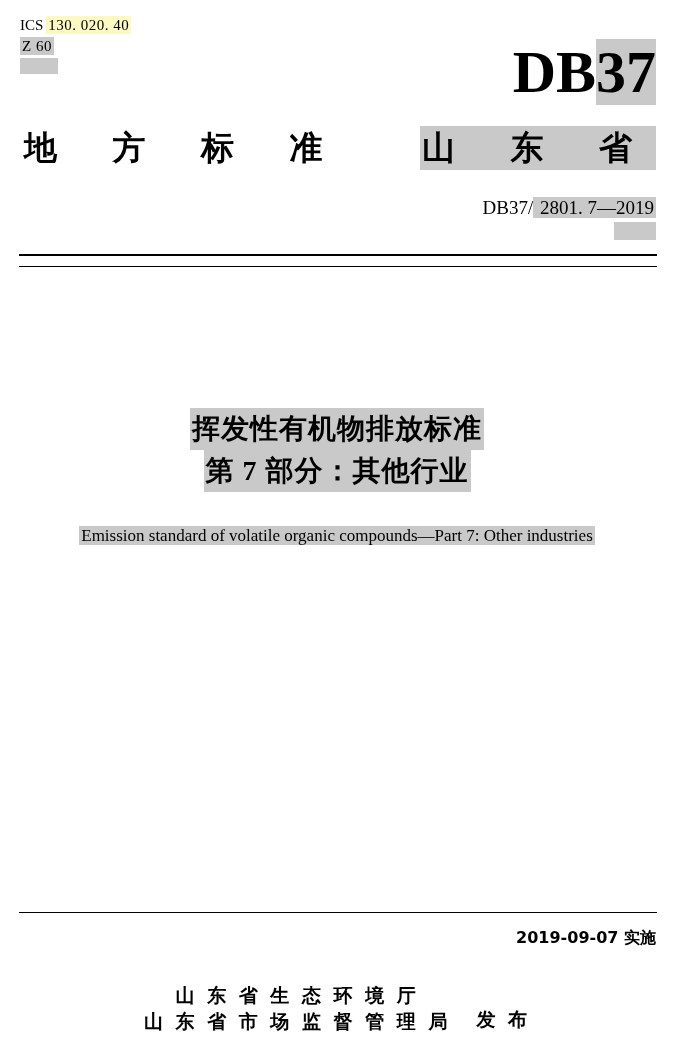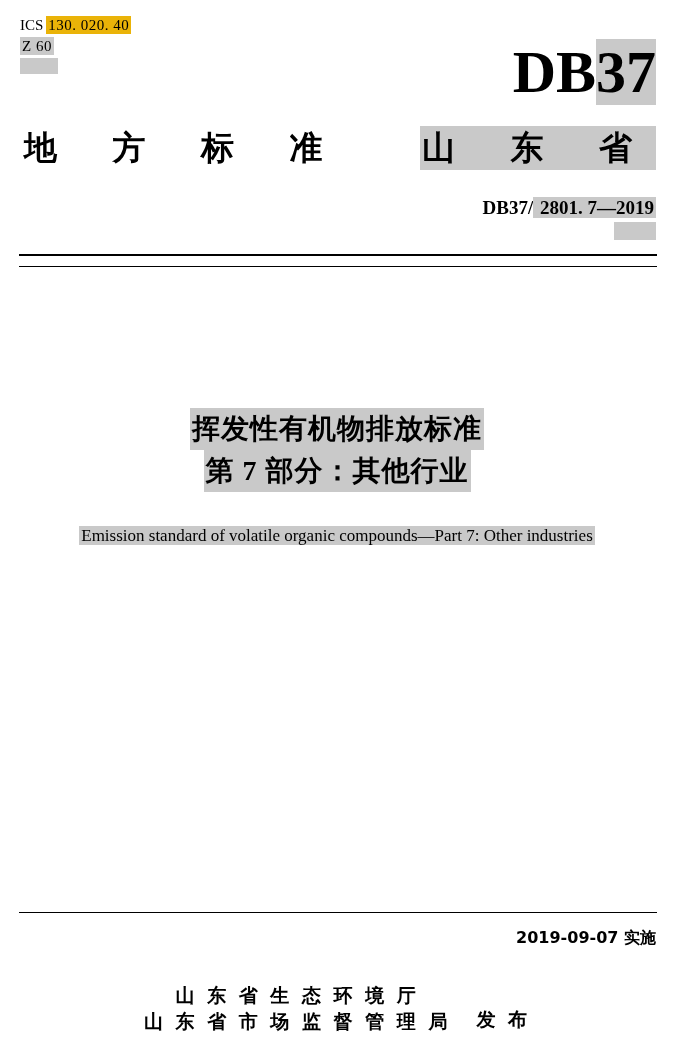--- a/index.html
+++ b/index.html
@@ -31,21 +31,21 @@
     font-size: 15px;
     line-height: 19px;
   }
   .ics-line1 {
     white-space: nowrap;
   }
   .ics-label {
     padding-right: 3px;
   }
   .ics-value {
-    background: #eab308;
+    background: #fef9c3;
     padding: 1px 2px;
     letter-spacing: 0.5px;
   }
   .ics-line2 {
     margin-top: 2px;
     white-space: nowrap;
   }
   .ics-class {
     background: #c9c9c9;
     padding: 1px 2px;
@@ -106,21 +106,20 @@
 
   
   .std-no {
     position: absolute;
     right: 18px;
     top: 196px;
     font-family: "Liberation Serif", serif;
     font-size: 19px;
     line-height: 24px;
     white-space: nowrap;
-    font-weight: bold;
   }
   .std-no .part1 { }
   .std-no .part2 {
     background: #c9c9c9;
     padding: 0 2px;
   }
   .std-no-blank {
     position: absolute;
     right: 18px;
     top: 222px;

